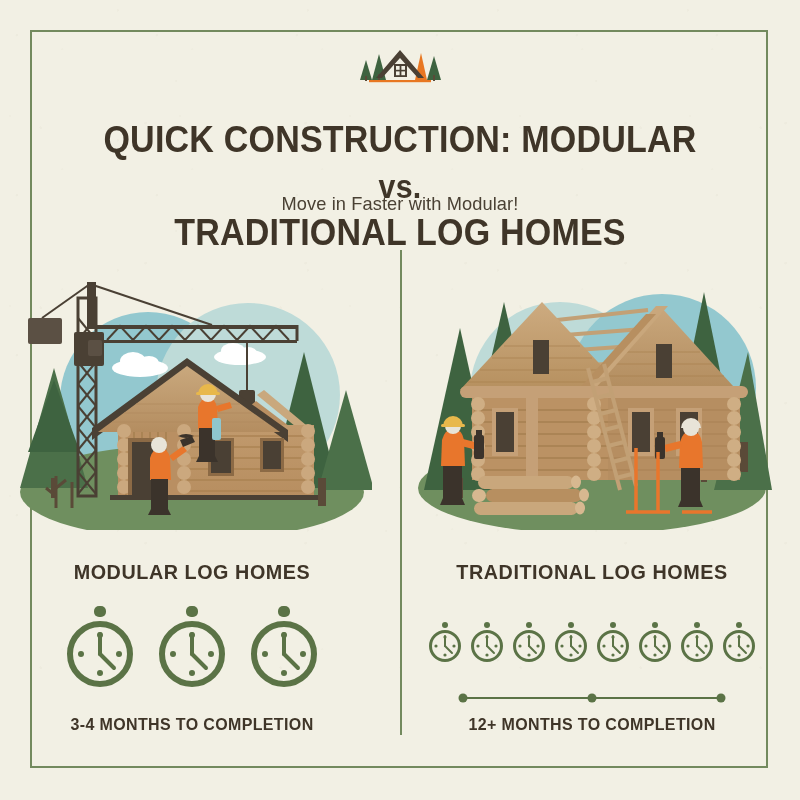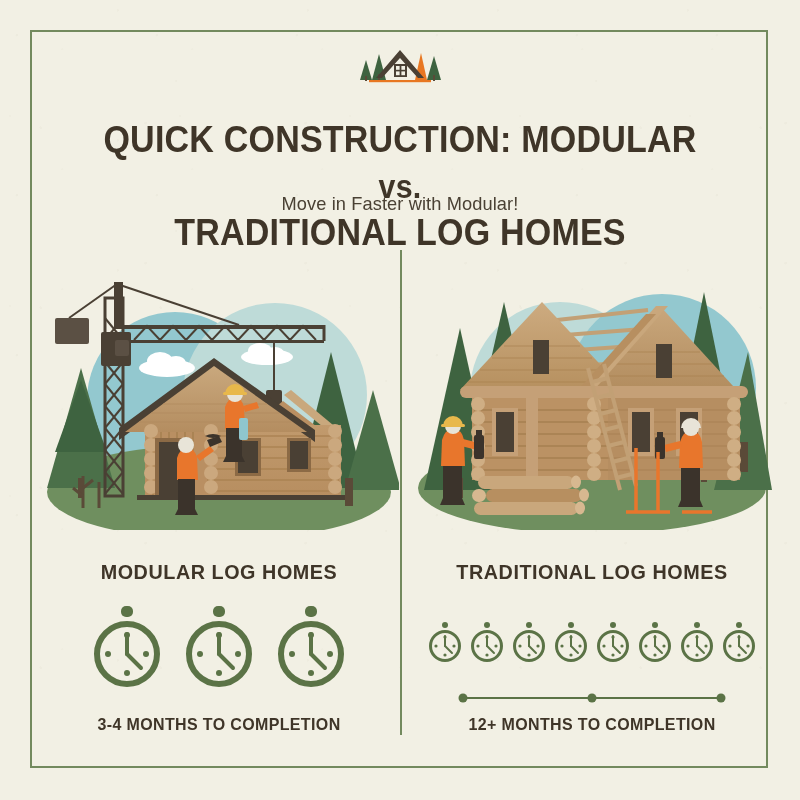--- a/index.html
+++ b/index.html
@@ -98,21 +98,21 @@
     background: #738a5e;
   }
 
   
   .column {
     position: absolute;
     top: 240px;
     width: 360px;
     height: 500px;
   }
-  #column-modular { left: 39px; }
+  #column-modular { left: 12px; }
   #column-traditional { left: 412px; }
 
   .scene {
     position: relative;
     width: 360px;
     height: 290px;
   }
 
   .col-heading {
     position: absolute;

